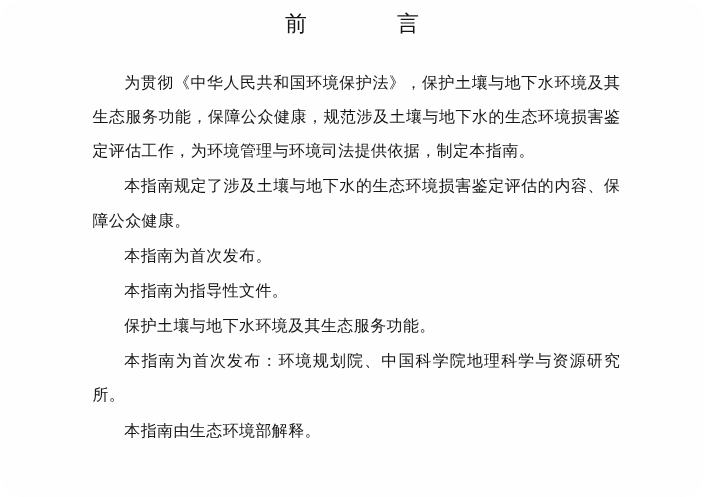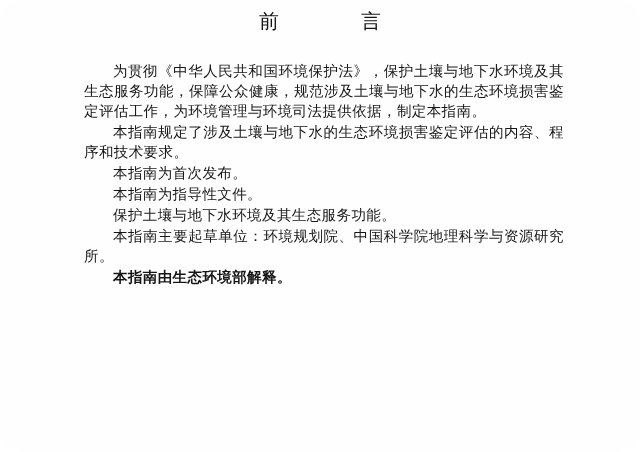--- a/index.html
+++ b/index.html
@@ -33,39 +33,38 @@
     color: #141414;
     font-family: "DejaVu Serif", "Liberation Serif", serif;
   }
   .body-block {
     margin-top: 26px;
     padding: 0 76px 0 84px;
   }
   p.para {
     margin: 0 0 1px 0;
     font-size: 14.5px;
-    line-height: 20px;
+    line-height: 31px;
     text-align: justify;
     text-justify: inter-ideograph;
     text-indent: 2em;
     color: #161616;
     letter-spacing: 0.4px;
   }
   p.para:last-child {
     margin-bottom: 12px;
-    font-weight: bold;
   }
 </style>
 </head>
 <body>
 
 <div class="page">
   <div class="doc-title">前　　言</div>
   <div class="body-block">
     <p class="para">为贯彻《中华人民共和国环境保护法》，保护土壤与地下水环境及其生态服务功能，保障公众健康，规范涉及土壤与地下水的生态环境损害鉴定评估工作，为环境管理与环境司法提供依据，制定本指南。</p>
-    <p class="para">本指南规定了涉及土壤与地下水的生态环境损害鉴定评估的内容、程序和技术要求。</p>
+    <p class="para">本指南规定了涉及土壤与地下水的生态环境损害鉴定评估的内容、保障公众健康。</p>
     <p class="para">本指南为首次发布。</p>
     <p class="para">本指南为指导性文件。</p>
     <p class="para">保护土壤与地下水环境及其生态服务功能。</p>
-    <p class="para">本指南主要起草单位：环境规划院、中国科学院地理科学与资源研究所。</p>
+    <p class="para">本指南为首次发布：环境规划院、中国科学院地理科学与资源研究所。</p>
     <p class="para">本指南由生态环境部解释。</p>
   </div>
 </div>
 
 </body></html>

